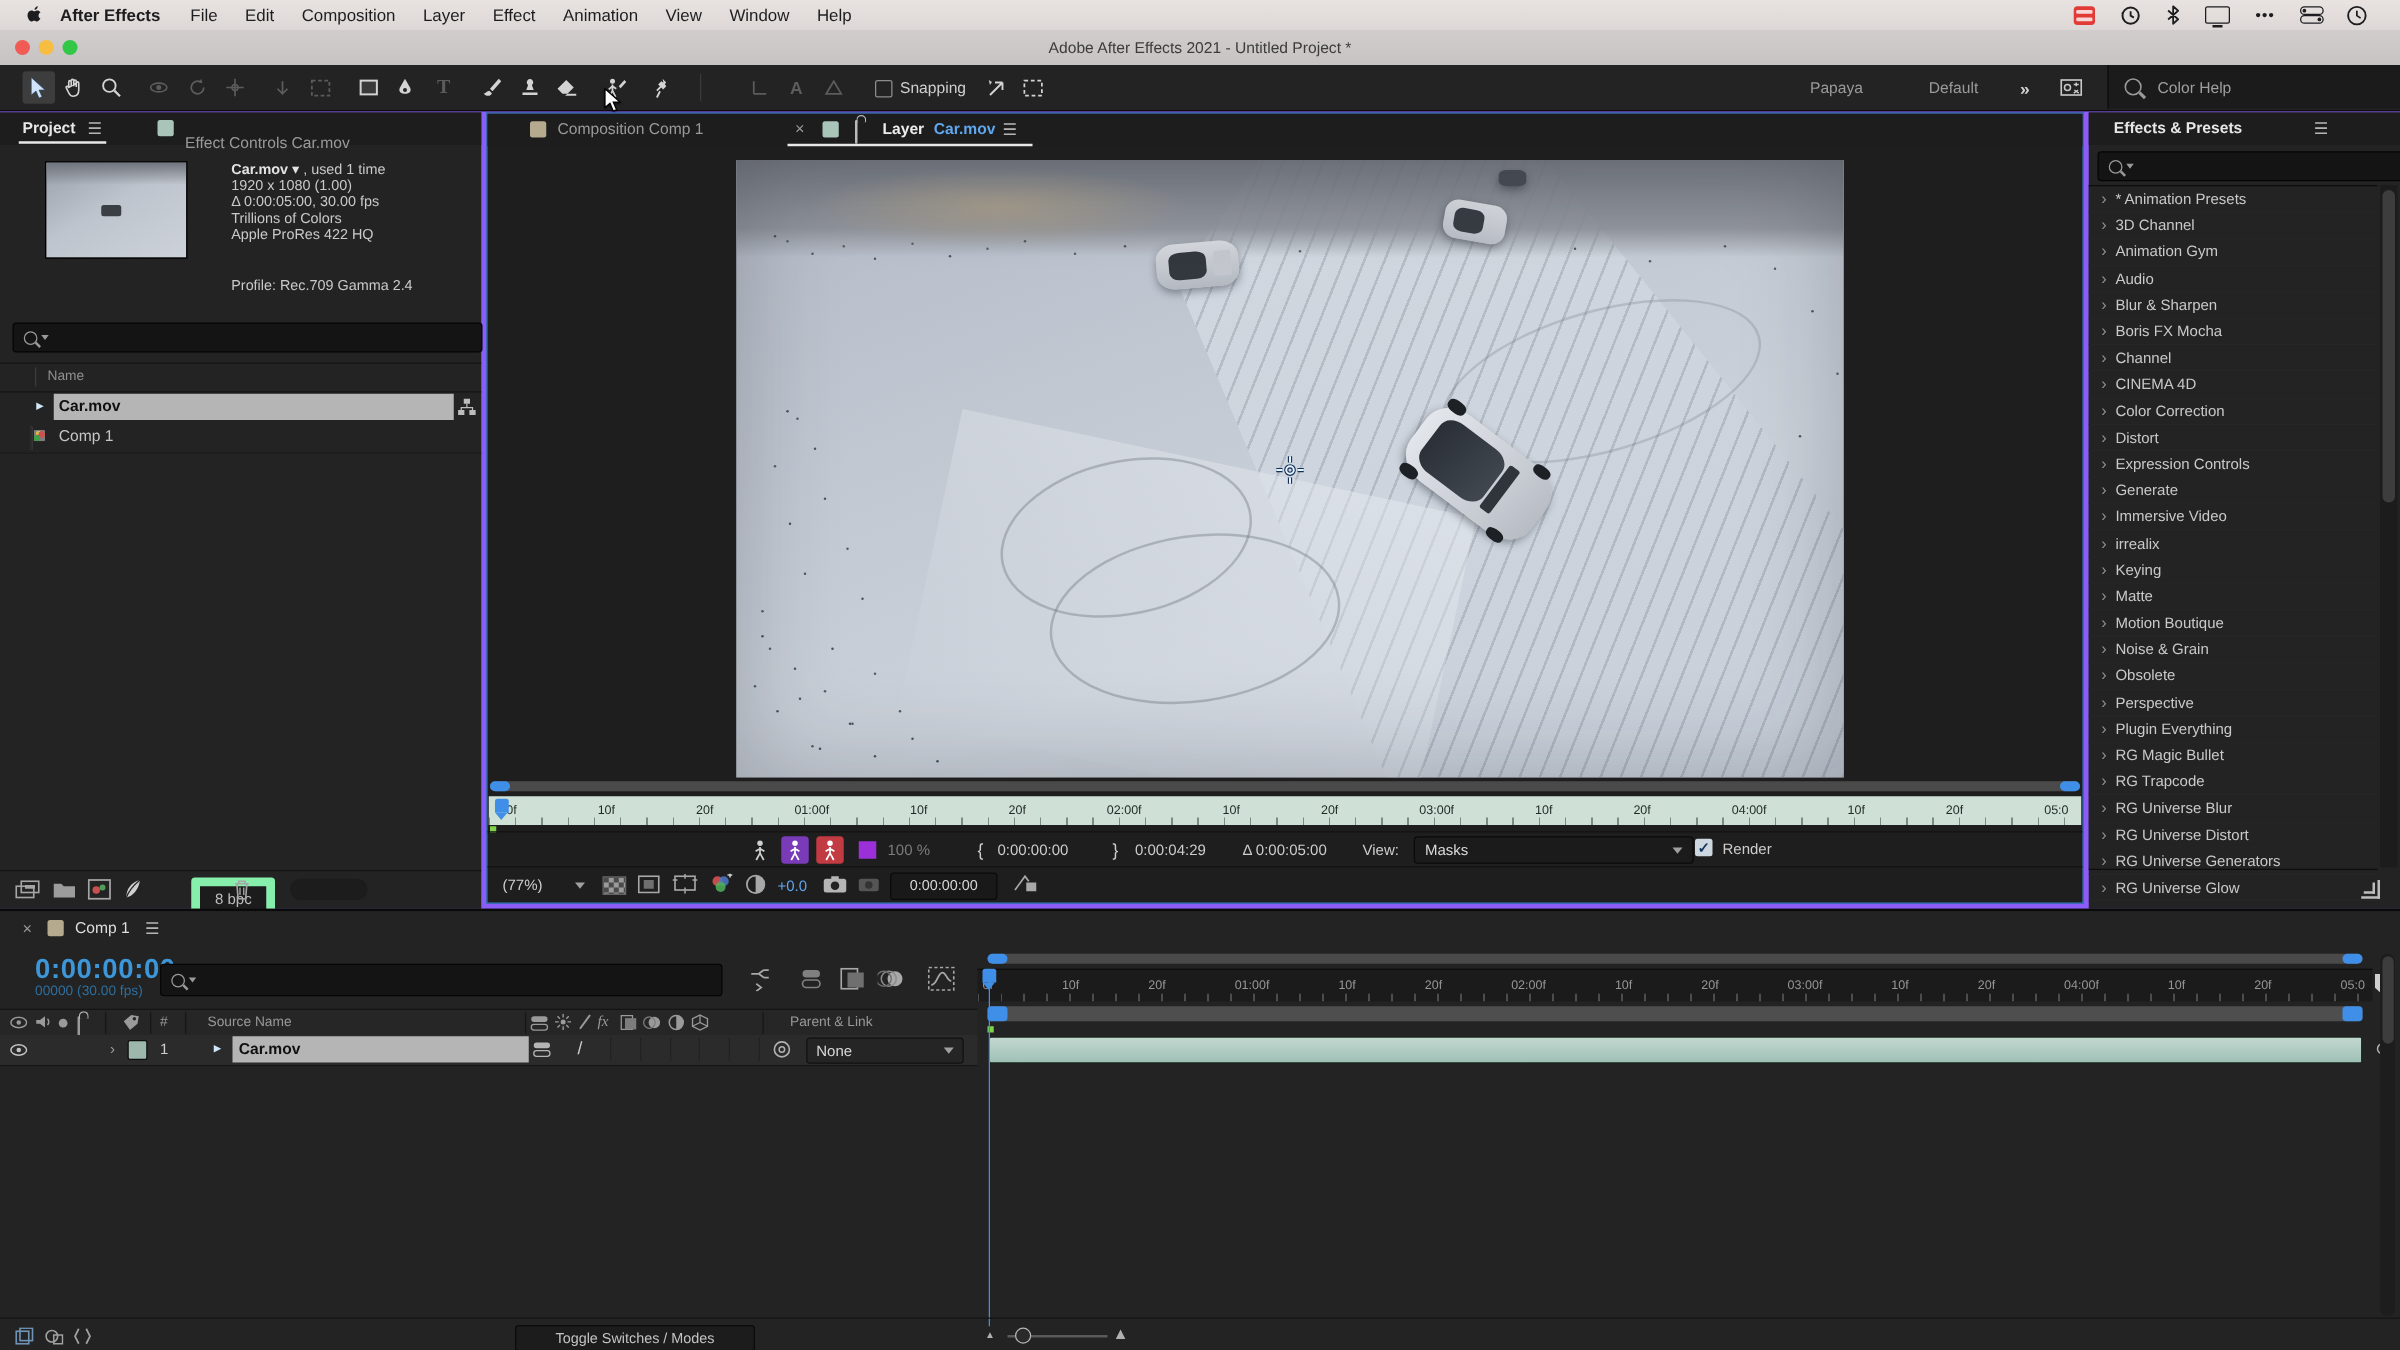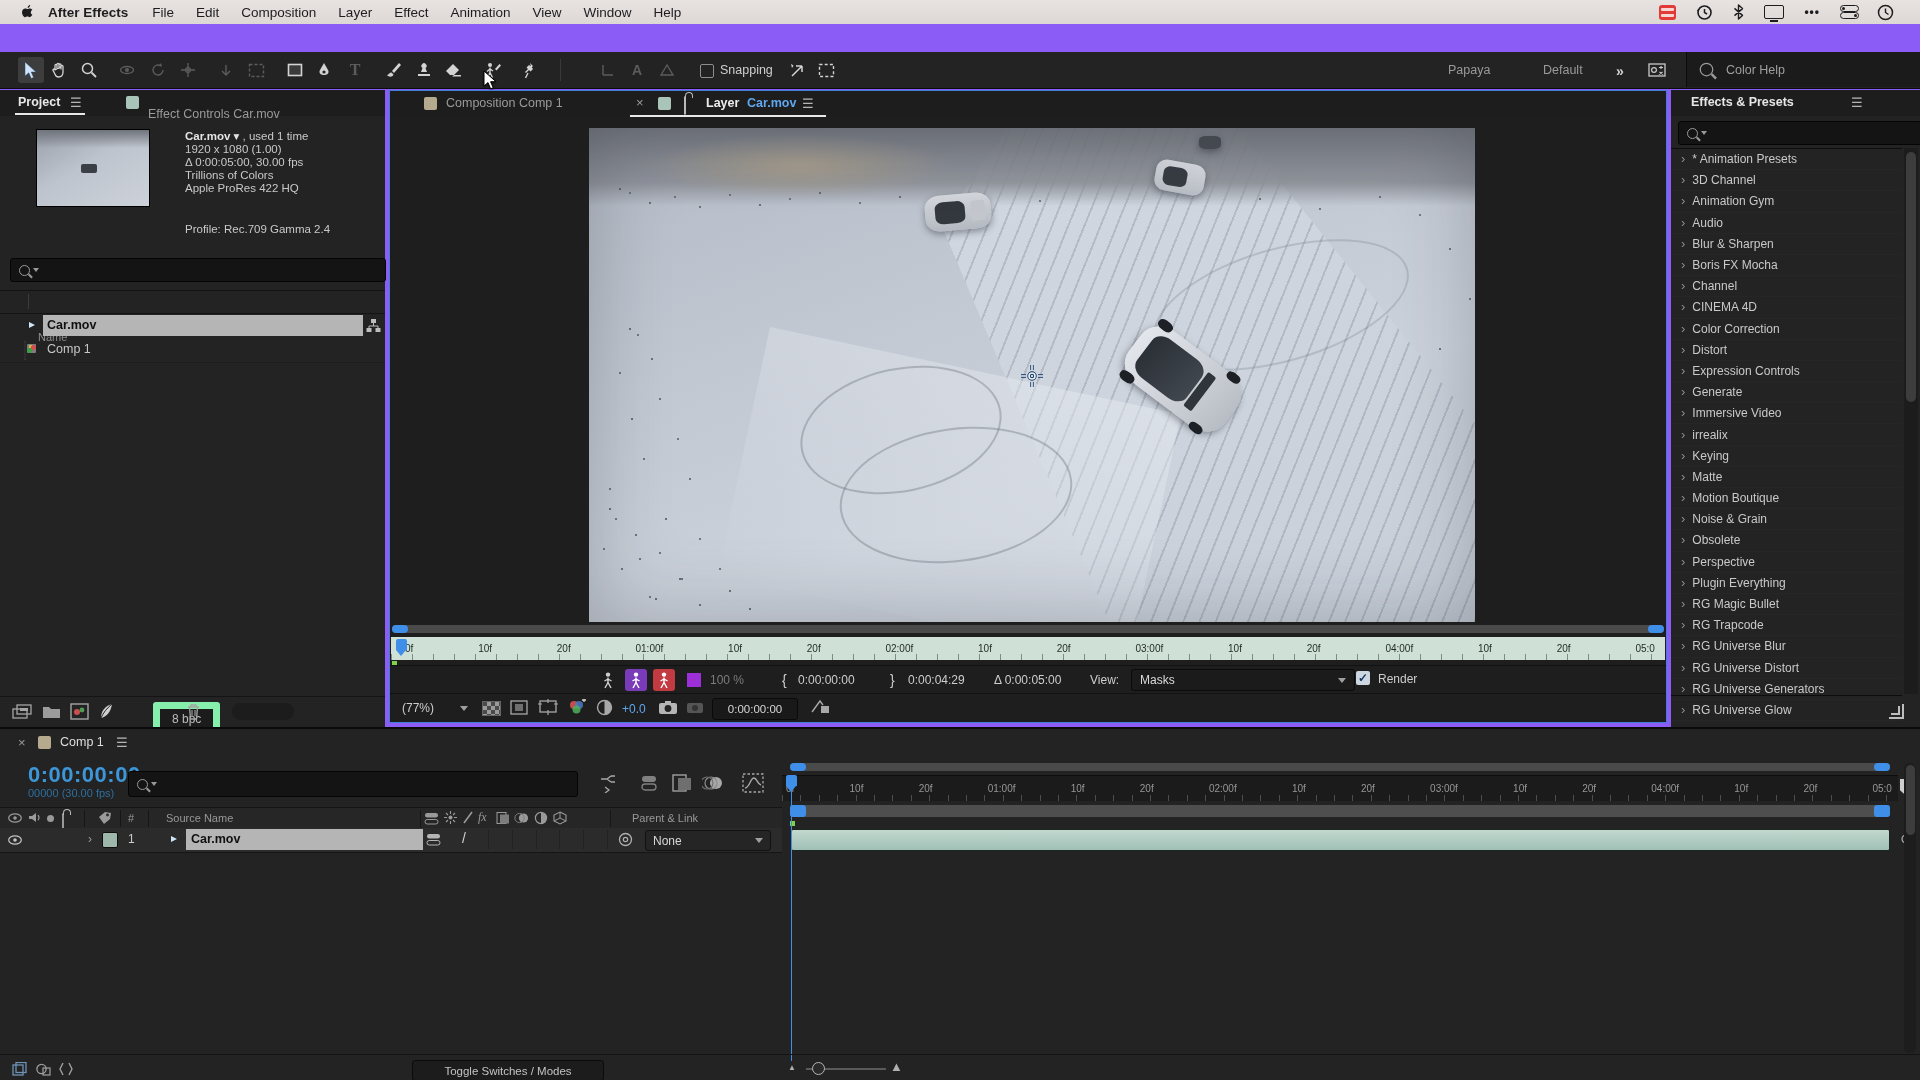--- a/index.html
+++ b/index.html
@@ -54,21 +54,21 @@
   .mag::after{content:"";position:absolute;width:5px;height:1.6px;background:#9a9a9a;transform:rotate(45deg);right:-4px;bottom:-2px;}
   .tiny-caret{width:0;height:0;border-left:3px solid transparent;border-right:3px solid transparent;border-top:4px solid #9a9a9a;}
 
   
   .proj-tab-label{color:#e8e8e8;font-size:12.5px;font-weight:bold;}
   .proj-tab-underline{height:2px;background:#e8e8e8;}
   .ec-tab-label{color:#9a9a9a;font-size:12.5px;margin-top:12px;}
   .thumb{width:112px;height:76px;border:1px solid #000;overflow:hidden;}
   .info{color:#c9c9c9;font-size:11.5px;line-height:13px;}
   .info b{color:#e4e4e4;}
-  .colhead{color:#8f8f8f;font-size:11px;margin-top:36px;}
+  .colhead{color:#8f8f8f;font-size:11px;}
   .prow-name{font-size:12.5px;}
   .sel-bg{background:#b5b5b5;color:#101010;font-weight:bold;}
   .movie-ic{width:15px;height:15px;background:#2d7fd1;border-radius:2px;position:relative;}
   .movie-ic::after{content:"";position:absolute;left:5px;top:4px;border-left:6px solid #cfe6f8;border-top:3.5px solid transparent;border-bottom:3.5px solid transparent;}
   .comp-ic{width:15px;height:15px;background:#5b5b5b;border-radius:2px;position:relative;border:1px solid #2c2c2c;}
   .comp-ic::after{content:"";position:absolute;left:2px;top:2px;width:9px;height:9px;background:
      radial-gradient(circle at 30% 70%, #3f9e46 0 2.5px, transparent 2.6px),
      radial-gradient(circle at 70% 40%, #d05050 0 2.5px, transparent 2.6px),
      radial-gradient(circle at 40% 30%, #d8b74a 0 2px, transparent 2.1px),#7d7d7d;border-radius:1px;}
   .bpc-btn{background:#1c1c1c;border:7px solid #86efac;border-radius:3px;color:#bdbdbd;font-size:12px;padding:3px 12px;margin-left:27px;}
@@ -177,20 +177,26 @@
           <i class="l"></i>
           <i class="r"></i>
         </span>
       <svg width="17" height="17" viewBox="0 0 17 17">
           <circle cx="8.5" cy="8.5" r="7" fill="none" stroke="#1d1d1f" stroke-width="1.5"></circle>
           <path d="M8.5 4.5v4l3 2" fill="none" stroke="#1d1d1f" stroke-width="1.4"></path>
         </svg>
     </div>
   </div>
 
+  <div class="abs titlebar">
+    <span class="abs tl" style="left:12px;background:#f05c55;"></span>
+    <span class="abs tl" style="left:31px;background:#f6bd41;"></span>
+    <span class="abs tl" style="left:50px;background:#33c748;"></span>
+    <div class="title-text">Adobe After Effects 2021 - Untitled Project *</div>
+  </div>
 
   <div class="abs toolbar">
     <div class="abs tool active" style="left:18px;">
         <svg width="14" height="17" viewBox="0 0 14 17">
           <path d="M1 0v14l3.8-3.2 2.4 5.6 2.4-1-2.4-5.4H12z" fill="#cfe4fb" stroke="#2a4a6a" stroke-width=".5"></path>
         </svg>
       </div>
     <div class="abs tool" style="left:46px;">
         <svg width="16" height="16" viewBox="0 0 16 16">
           <path d="M4 8V3.5a1 1 0 012 0V7m0-4.5a1 1 0 012 0V7m0-4a1 1 0 012 0v4.5m0-3a1 1 0 012 0V10c0 3-1.7 5-4.5 5S4.6 13.4 3.4 11L2 8.4c-.5-1 .8-1.8 1.5-1L4 8z" fill="none" stroke="#d3d3d3" stroke-width="1.3"></path>

